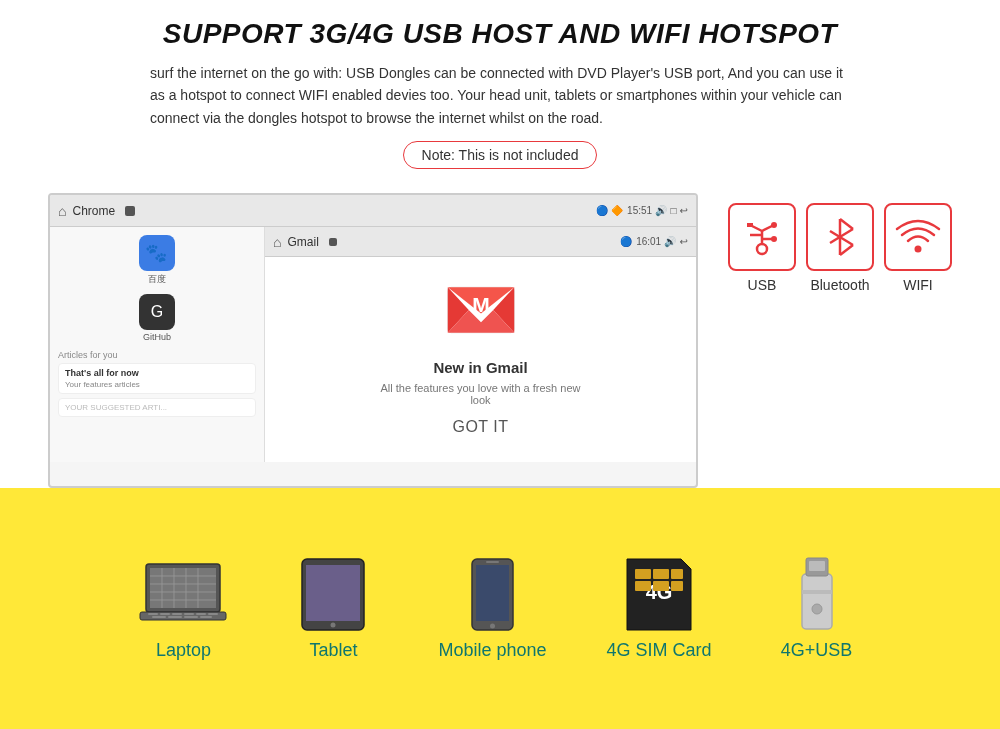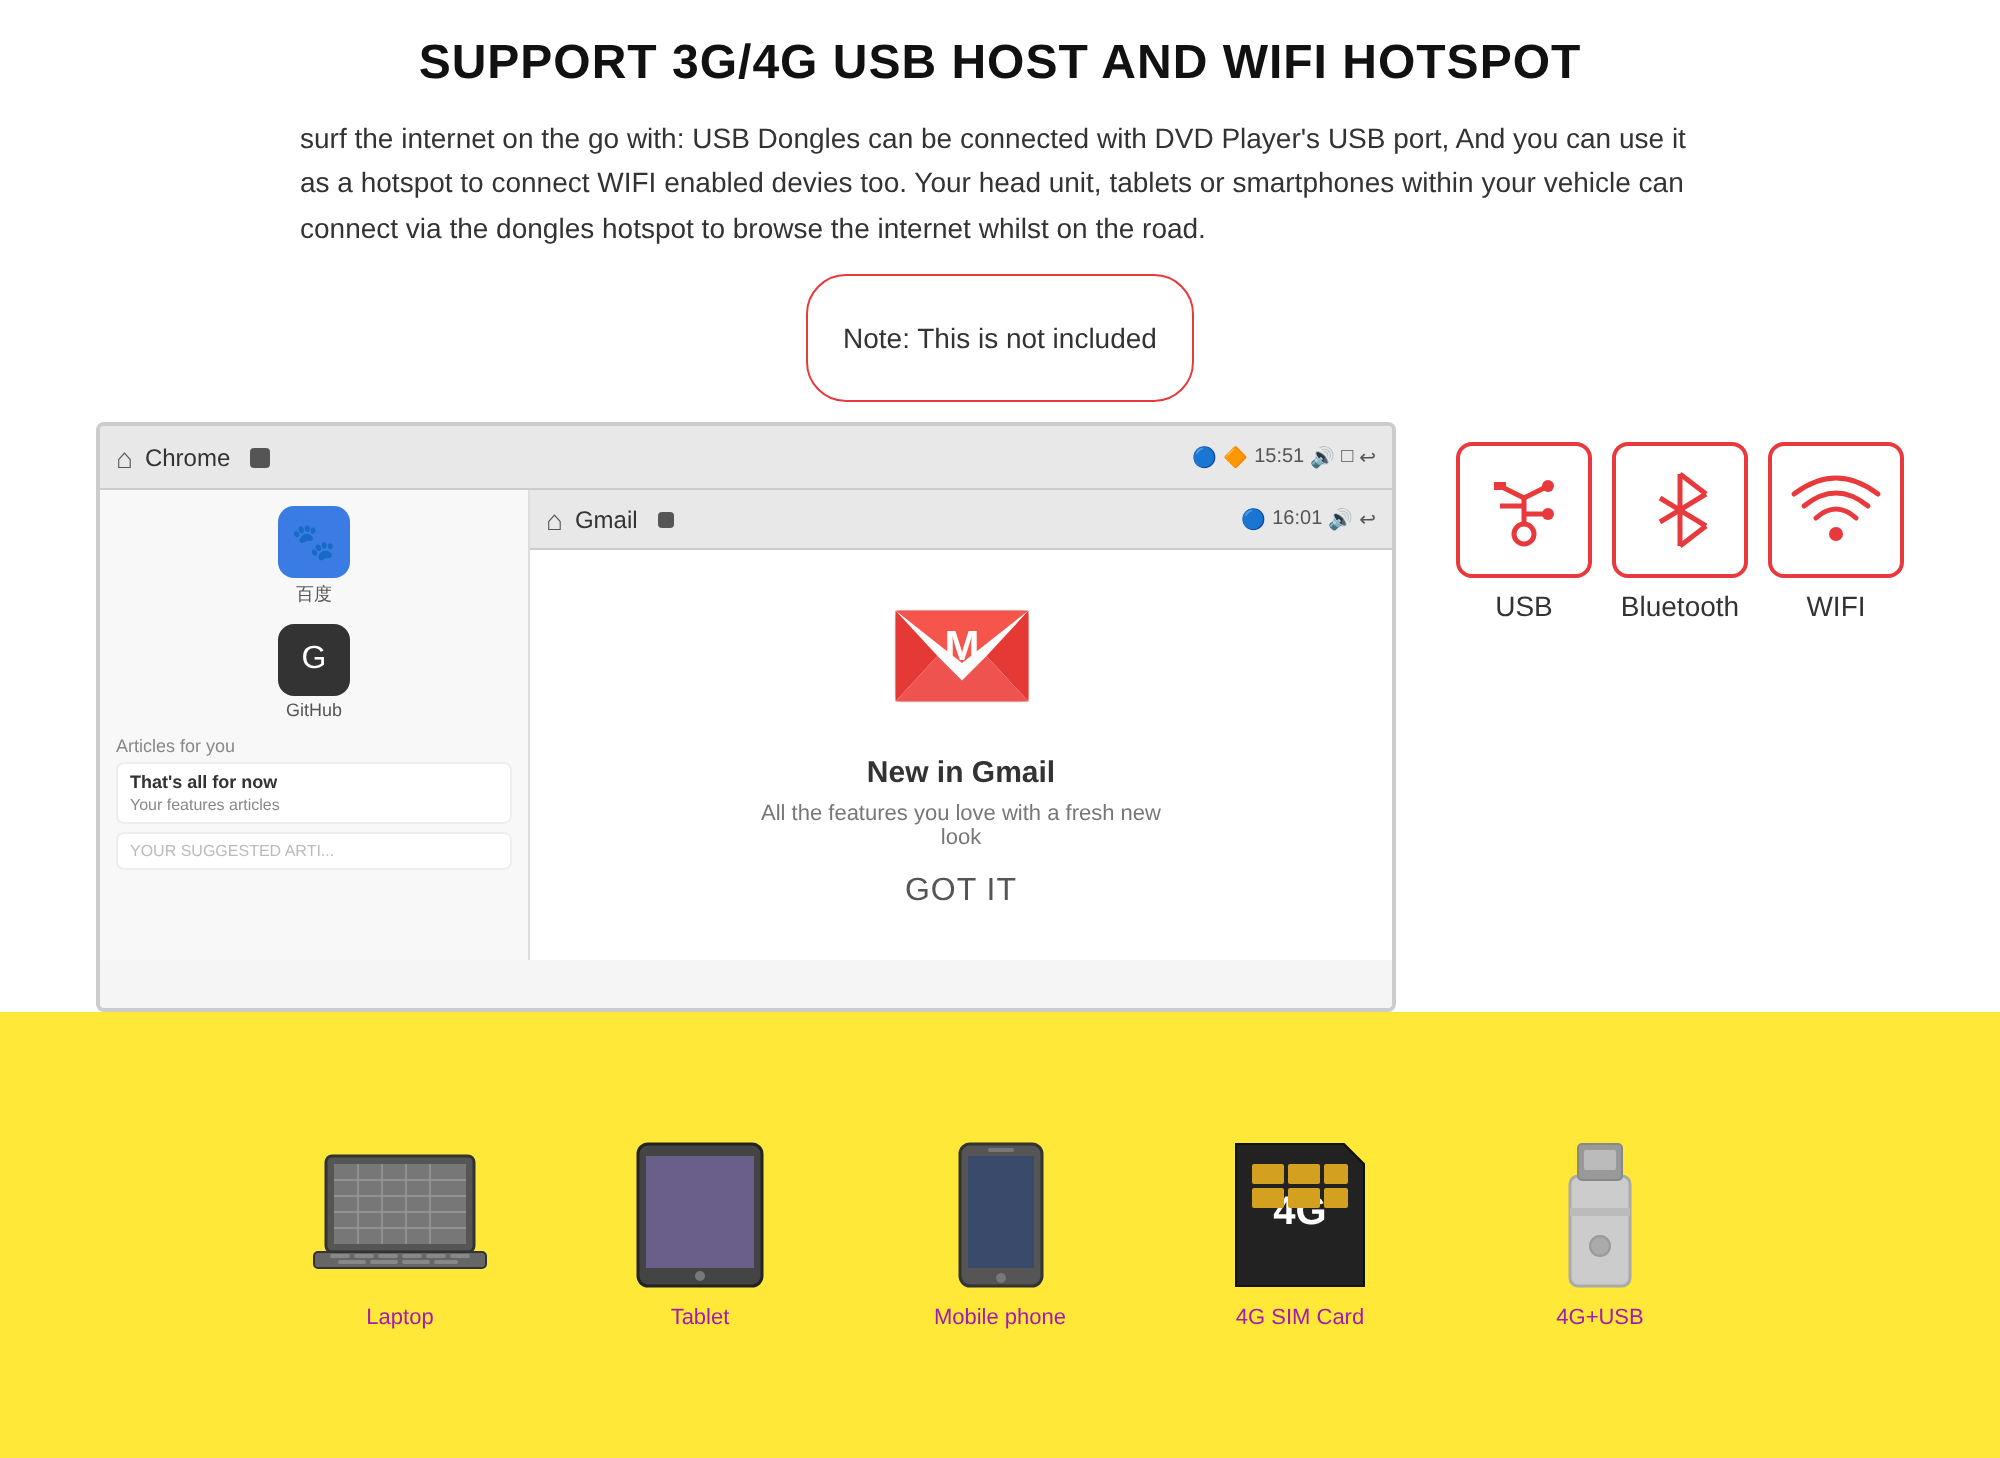--- a/index.html
+++ b/index.html
@@ -24,43 +24,45 @@
       background: #ffffff;
       width: 100%;
       display: flex;
       flex-direction: column;
       align-items: center;
       padding: 18px 40px 10px 40px;
       flex-shrink: 0;
     }
 
     .main-title {
-      font-size: 24px;
+      font-size: 28px;
       font-weight: 900;
       text-align: center;
       color: #111;
       margin-bottom: 12px;
       letter-spacing: 0.5px;
+      font-style: italic;
     }
 
     .description {
       font-size: 14px;
       color: #333;
       text-align: left;
       line-height: 1.6;
       max-width: 700px;
       margin-bottom: 12px;
     }
 
     .note-box {
       border: 1.5px solid #e8393d;
       border-radius: 20px;
-      padding: 23px 18px;
+      padding: 5px 18px;
       font-size: 14px;
       color: #333;
+      margin-bottom: 14px;
     }
 
     
     .middle-section {
       width: 100%;
       display: flex;
       flex-direction: row;
       align-items: flex-start;
       justify-content: center;
       padding: 0 30px;
@@ -308,22 +310,22 @@
       gap: 8px;
     }
     .device-icon-wrap {
       width: 90px;
       height: 75px;
       display: flex;
       align-items: center;
       justify-content: center;
     }
     .device-label {
-      font-size: 11px;
-      color: #a21caf;
+      font-size: 18px;
+      color: #0f766e;
       text-align: right;
     }
 
     
     svg {
       overflow: visible;
     }
 
     
     .gmail-m-icon {

